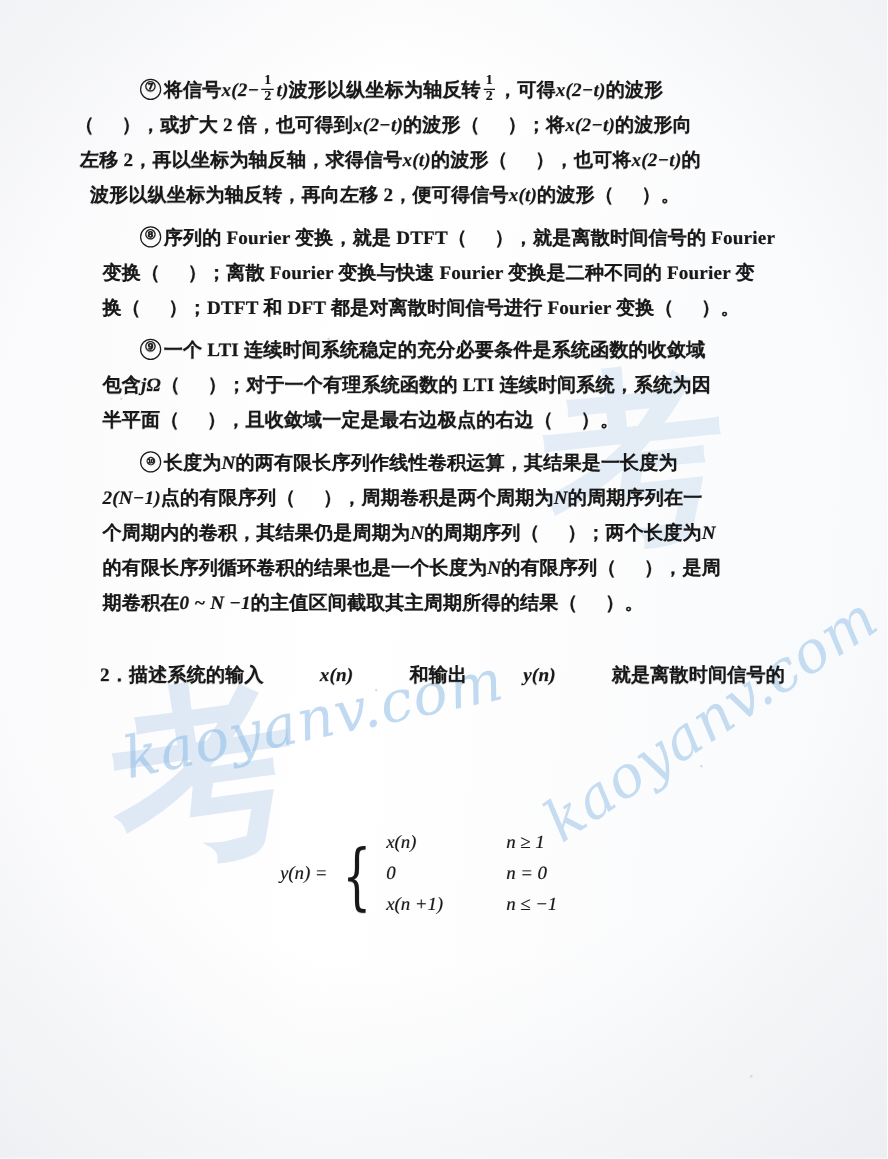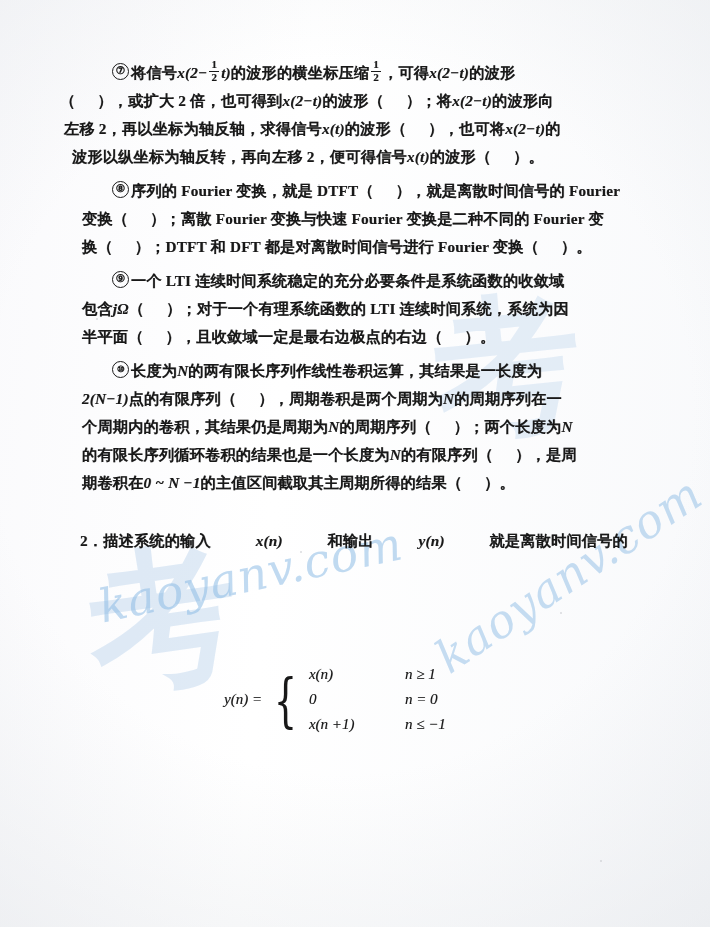--- a/index.html
+++ b/index.html
@@ -176,21 +176,21 @@
 
     <div class="ln indent">
       <span class="circled">⑦</span>
       <span>将信号</span>
       <i>x(2−</i>
       <span class="frac">
         <span class="num">1</span>
         <span class="den">2</span>
       </span>
       <i>t)</i>
-      <span>的波形的横坐标压缩</span>
+      <span>波形以纵坐标为轴反转</span>
       <span class="frac">
         <span class="num">1</span>
         <span class="den">2</span>
       </span>
       <span>，可得</span>
       <i>x(2−t)</i>
       <span>的波形</span>
     </div>
 
     <div class="ln" style="margin-left:-22px;">

